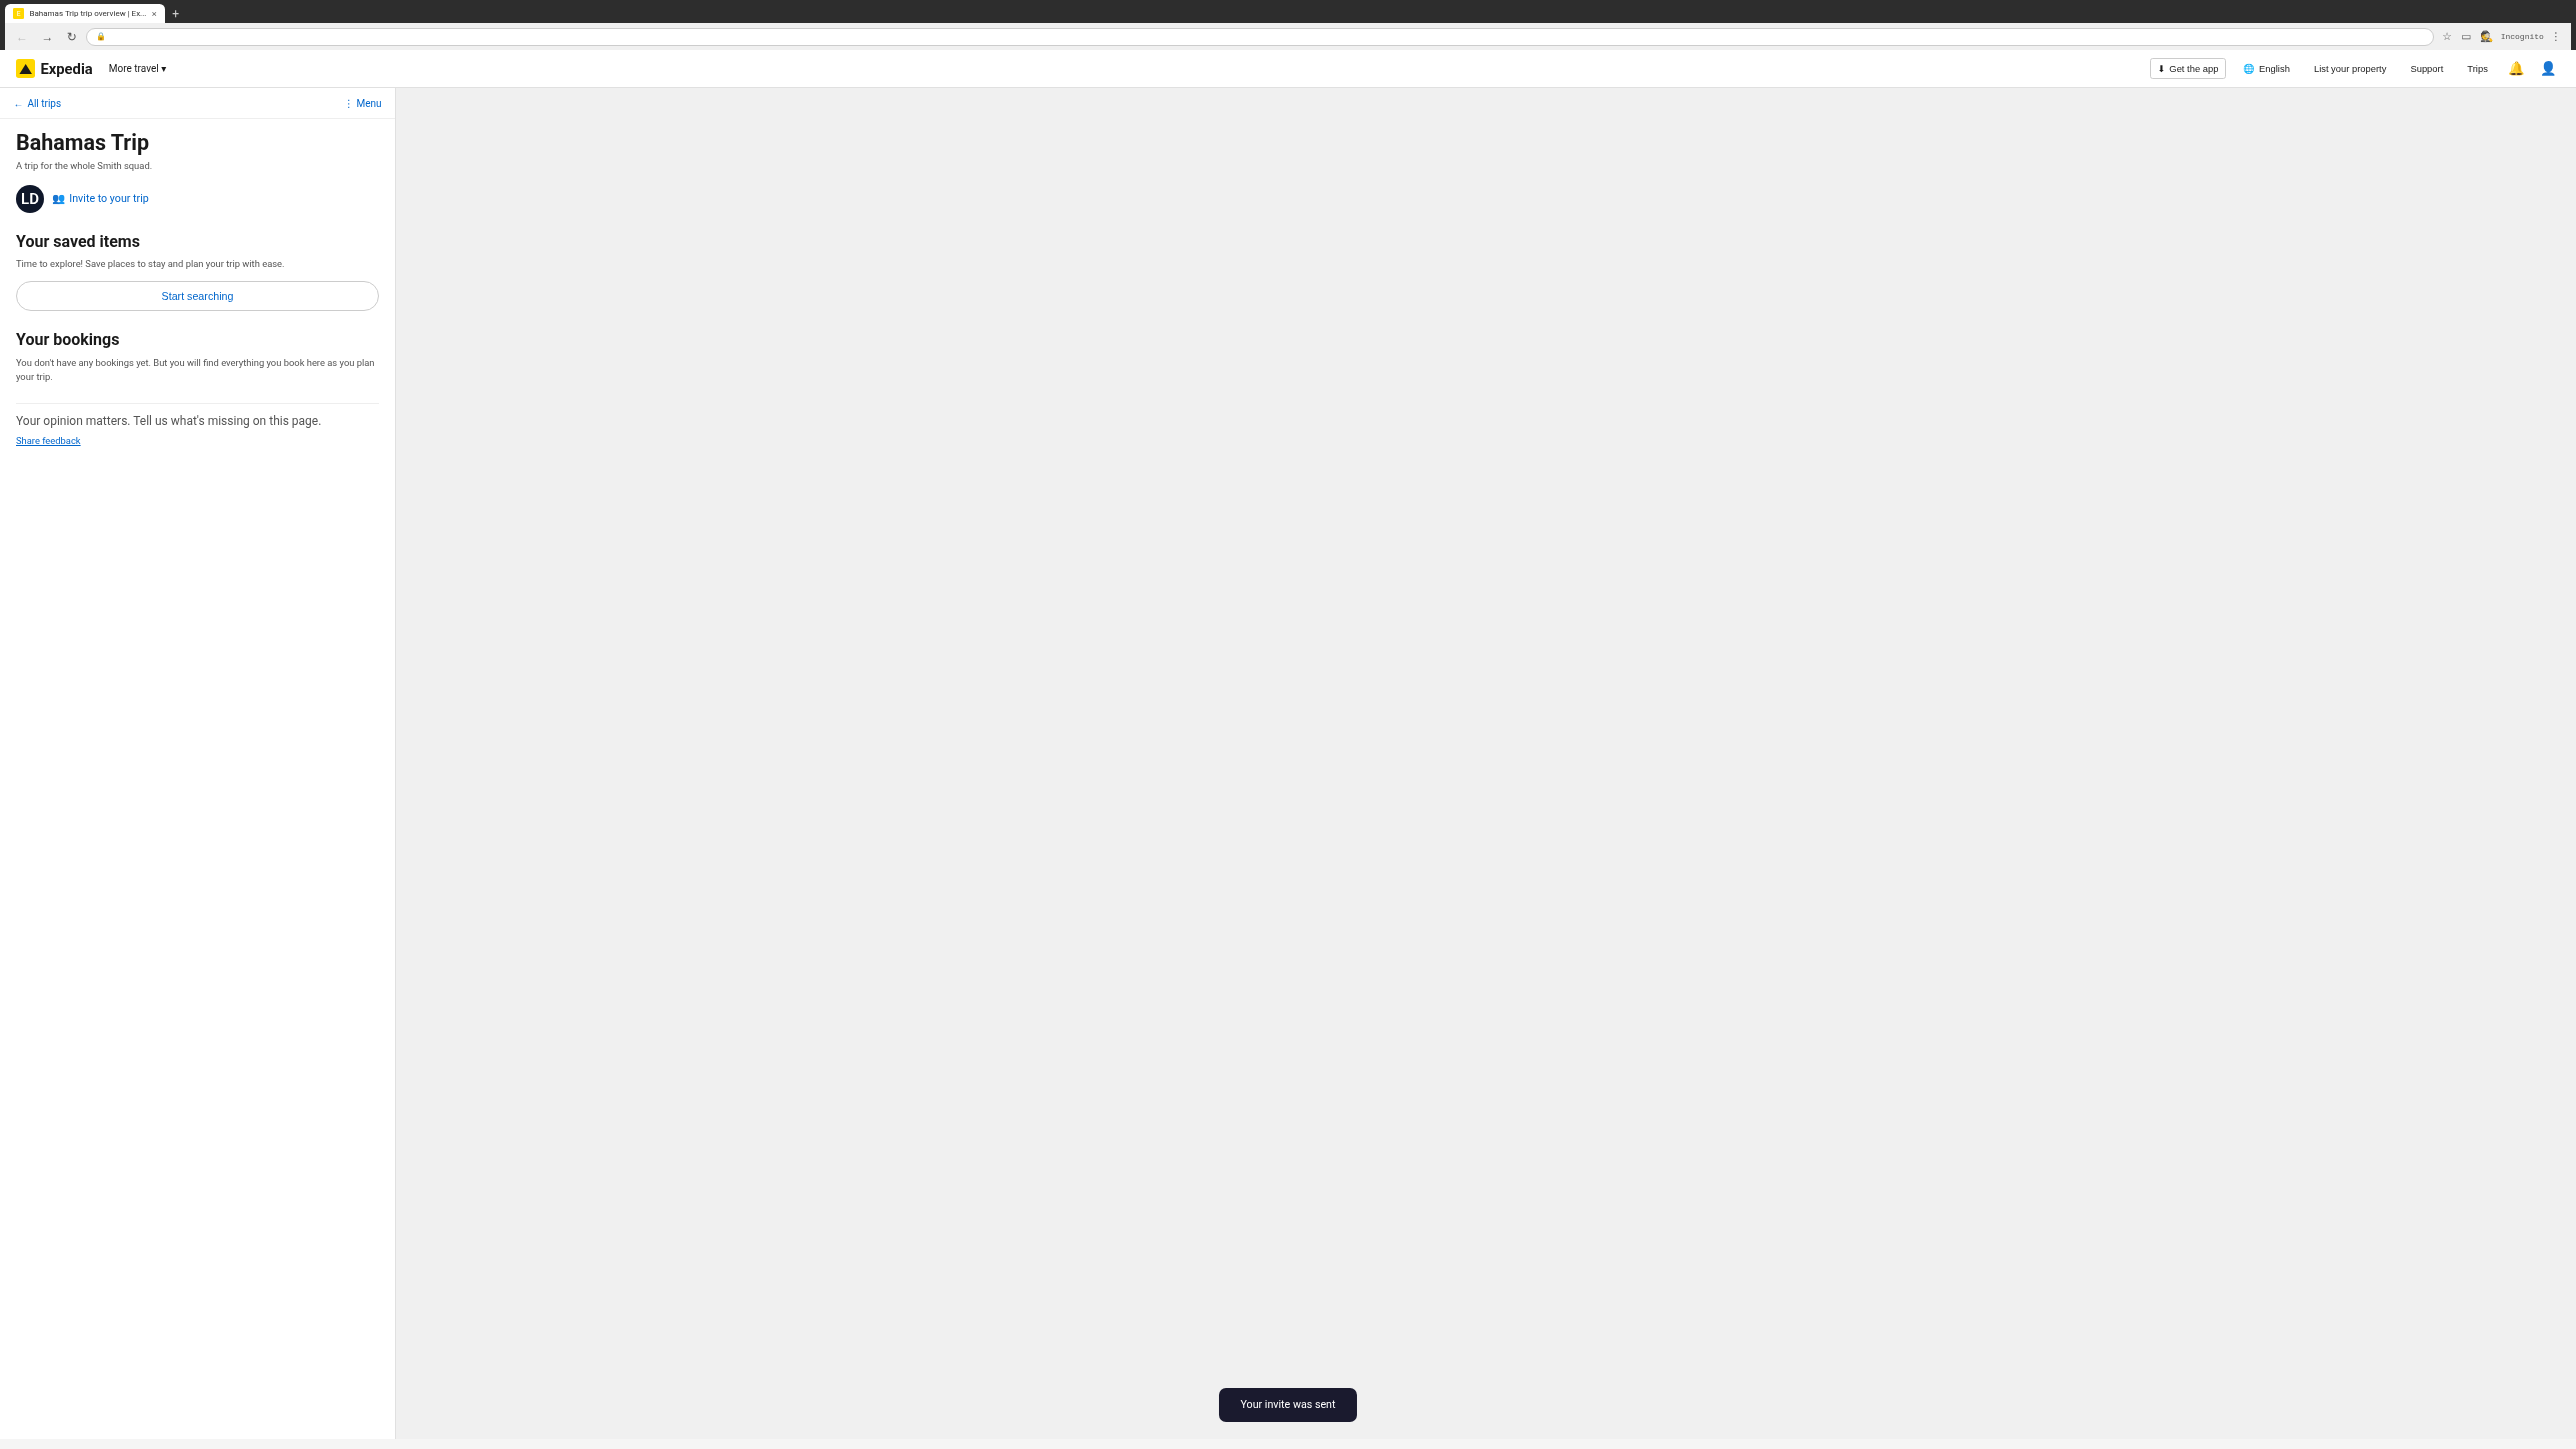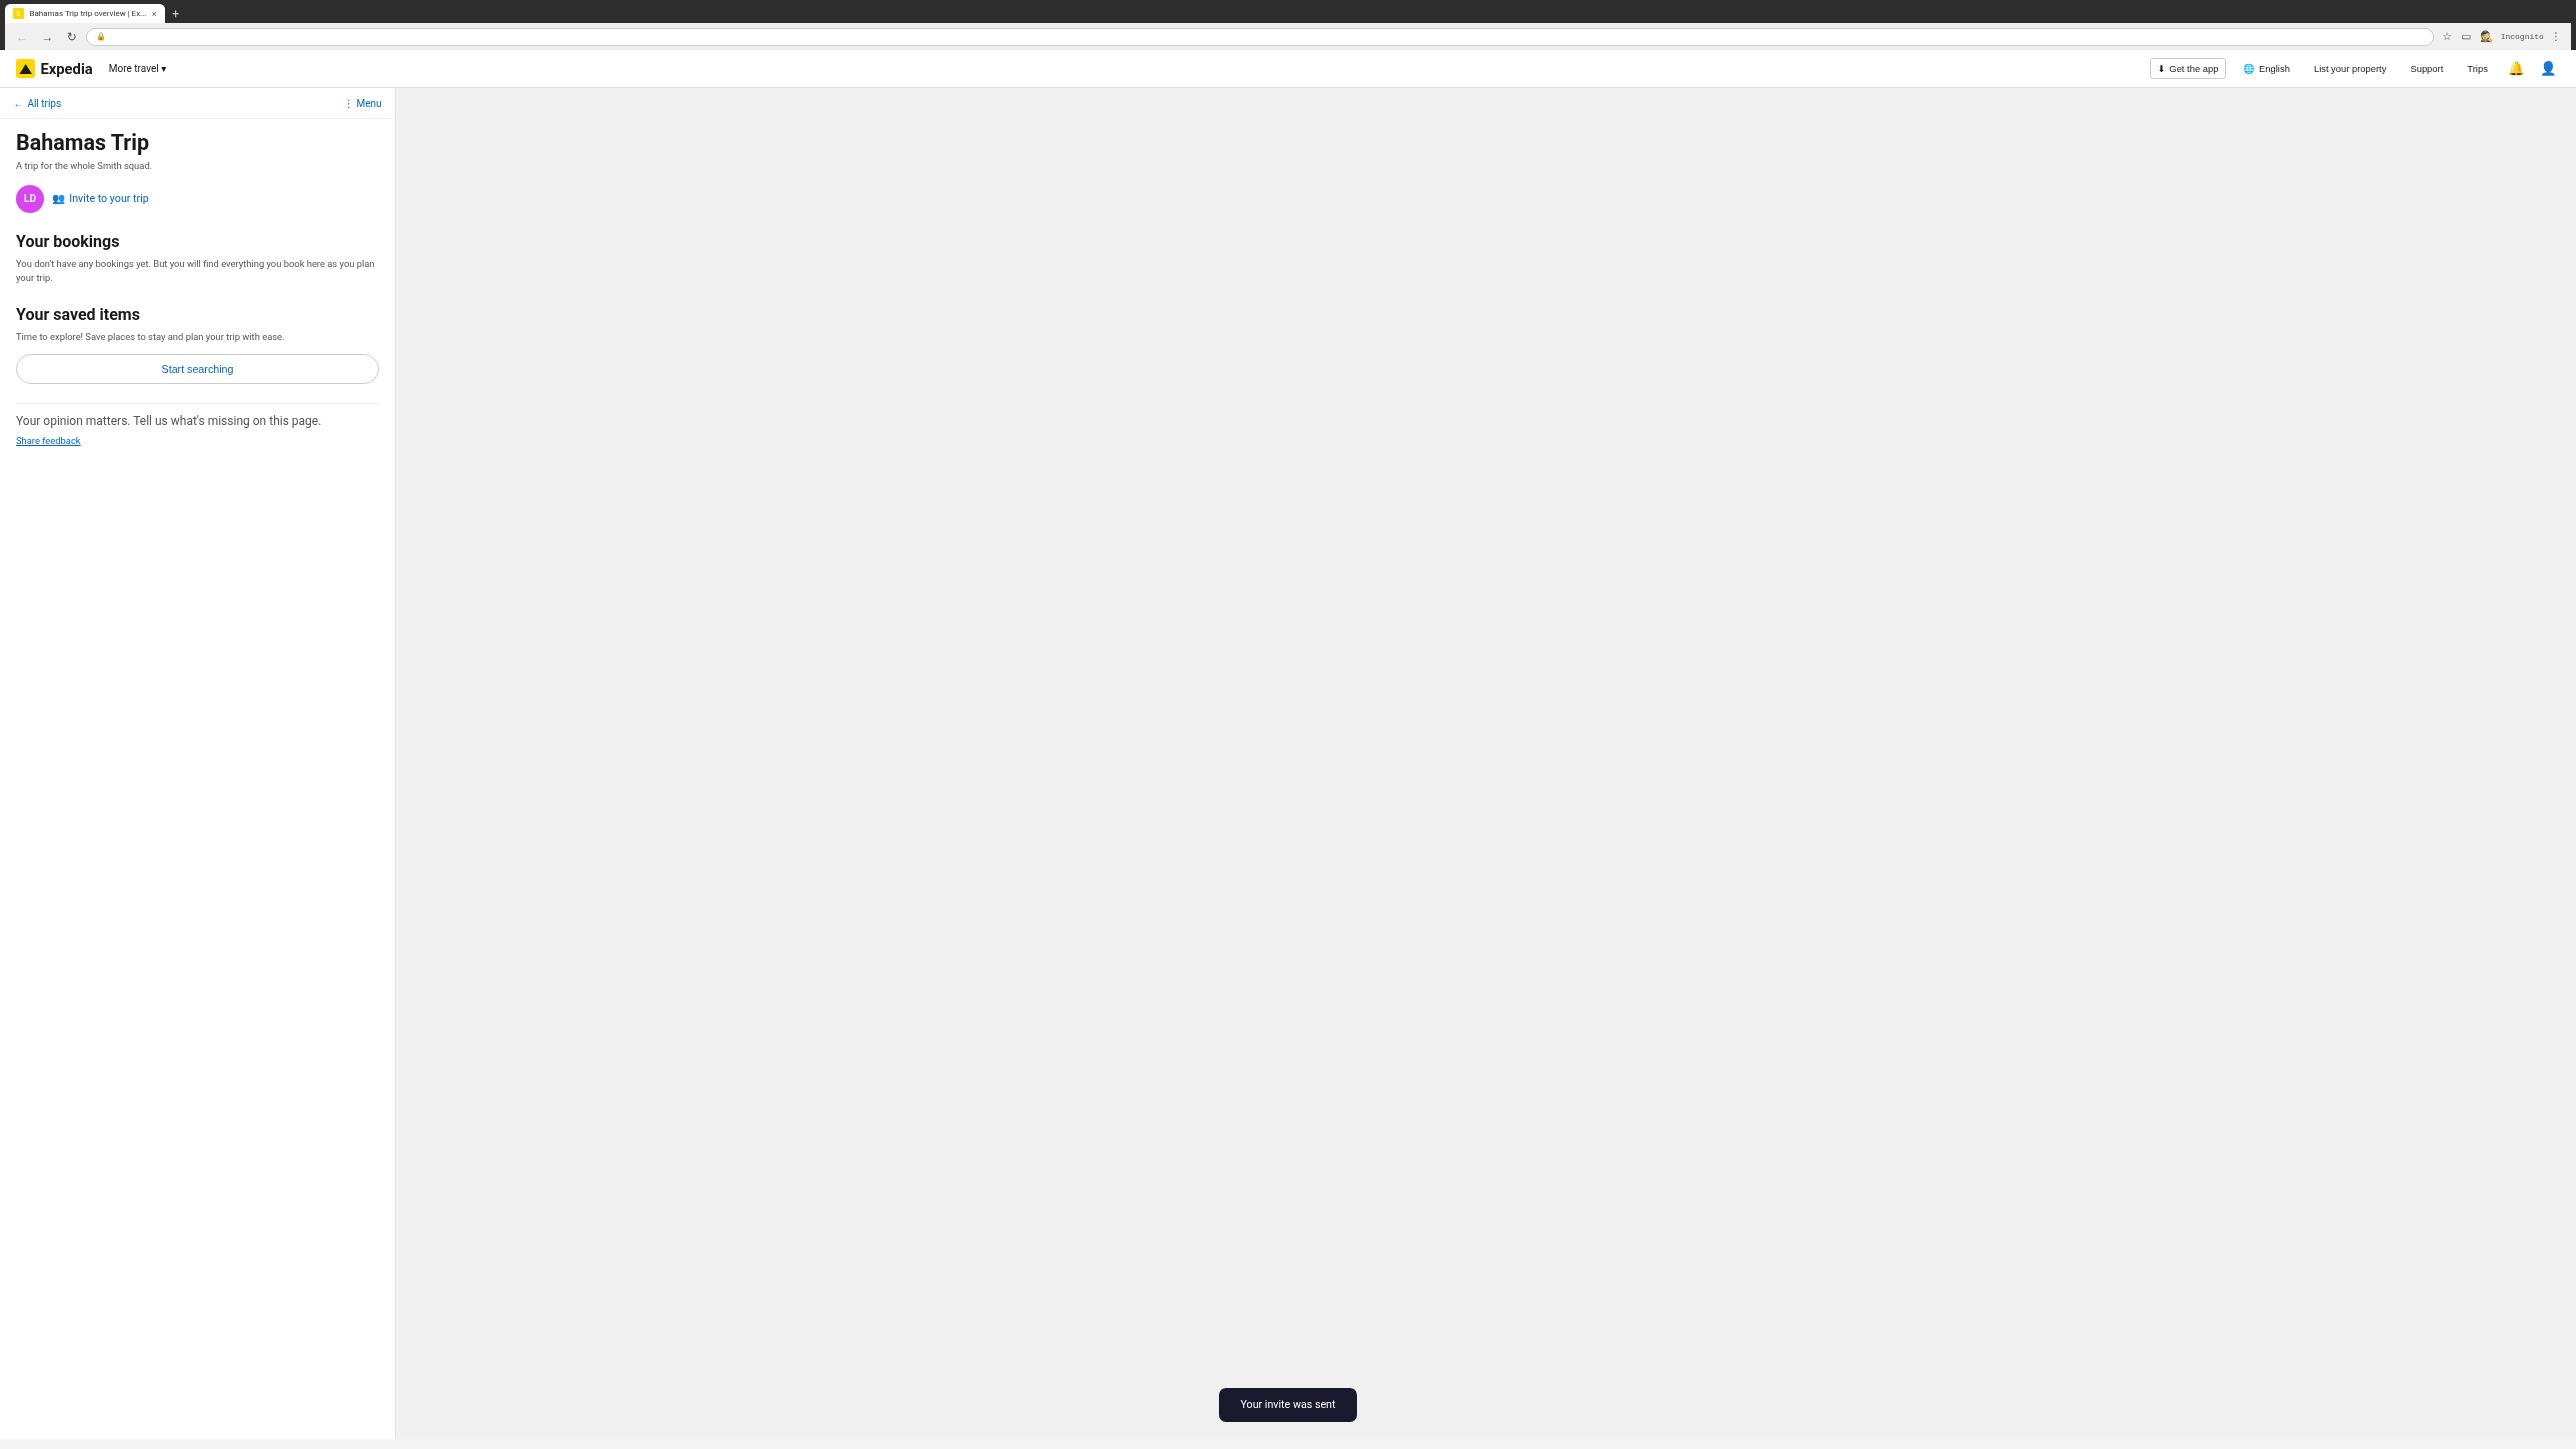--- a/index.html
+++ b/index.html
@@ -43,21 +43,21 @@
     .panel-top-bar { display: flex; align-items: center; justify-content: space-between; padding: 9.4px 13.4px; border-bottom: 0.7px solid #eee; }
     .all-trips-link { display: flex; align-items: center; gap: 4px; color: #0066cc; font-size: 10px; cursor: pointer; text-decoration: none; }
     .menu-btn { display: flex; align-items: center; gap: 2.7px; color: #0066cc; font-size: 10px; cursor: pointer; }
 
     .panel-content { padding: 10.7px 16px 16px; }
 
     .trip-title { font-size: 21.5px; font-weight: 700; color: #1a1a1a; margin-bottom: 5.4px; }
     .trip-subtitle { font-size: 9.4px; color: #555; margin-bottom: 13.4px; }
 
     .trip-members { display: flex; align-items: center; gap: 8px; margin-bottom: 19px; }
-    .avatar { width: 28px; height: 28px; border-radius: 50%; background: #d946ef; display: flex; align-items: center; justify-content: center; color: white; font-size: 10px; font-weight: 600; }
+    .avatar { width: 28px; height: 28px; border-radius: 50%; background: #0f172a; display: flex; align-items: center; justify-content: center; color: white; font-size: 15px; font-weight: 600; }
     .invite-link { display: flex; align-items: center; gap: 4px; color: #0066cc; font-size: 10.7px; cursor: pointer; text-decoration: none; }
 
     .section { margin-bottom: 19px; }
     .section-title { font-size: 16px; font-weight: 700; color: #1a1a1a; margin-bottom: 6.7px; }
     .section-body { font-size: 9.4px; color: #555; line-height: 1.5; }
 
     .start-searching-btn { width: 100%; padding: 8px; border: 0.7px solid #ccc; border-radius: 16px; background: #fff; font-size: 10.7px; color: #0066cc; cursor: pointer; margin-top: 9.4px; }
 
     .feedback-section { border-top: 0.7px solid #eee; padding-top: 10.7px; margin-top: 5.4px; }
     .feedback-text { font-size: 12px; color: #555; margin-bottom: 5.4px; }
@@ -166,28 +166,28 @@
 
       <div class="trip-members">
         <div class="avatar">LD</div>
         <a class="invite-link">
           <span>👥</span>
           <span>Invite to your trip</span>
         </a>
       </div>
 
       <div class="section">
-        <h2 class="section-title">Your bookings</h2>
-        <p class="section-body">You don't have any bookings yet. But you will find everything you book here as you plan your trip.</p>
+        <h2 class="section-title">Your saved items</h2>
+        <p class="section-body">Time to explore! Save places to stay and plan your trip with ease.</p>
+        <button class="start-searching-btn">Start searching</button>
       </div>
 
       <div class="section">
-        <h2 class="section-title">Your saved items</h2>
-        <p class="section-body">Time to explore! Save places to stay and plan your trip with ease.</p>
-        <button class="start-searching-btn">Start searching</button>
+        <h2 class="section-title">Your bookings</h2>
+        <p class="section-body">You don't have any bookings yet. But you will find everything you book here as you plan your trip.</p>
       </div>
 
       <div class="feedback-section">
         <p class="feedback-text">Your opinion matters. Tell us what's missing on this page.</p>
         <a class="share-feedback">Share feedback</a>
       </div>
     </div>
   </div>
 
   <div class="right-panel"></div>

